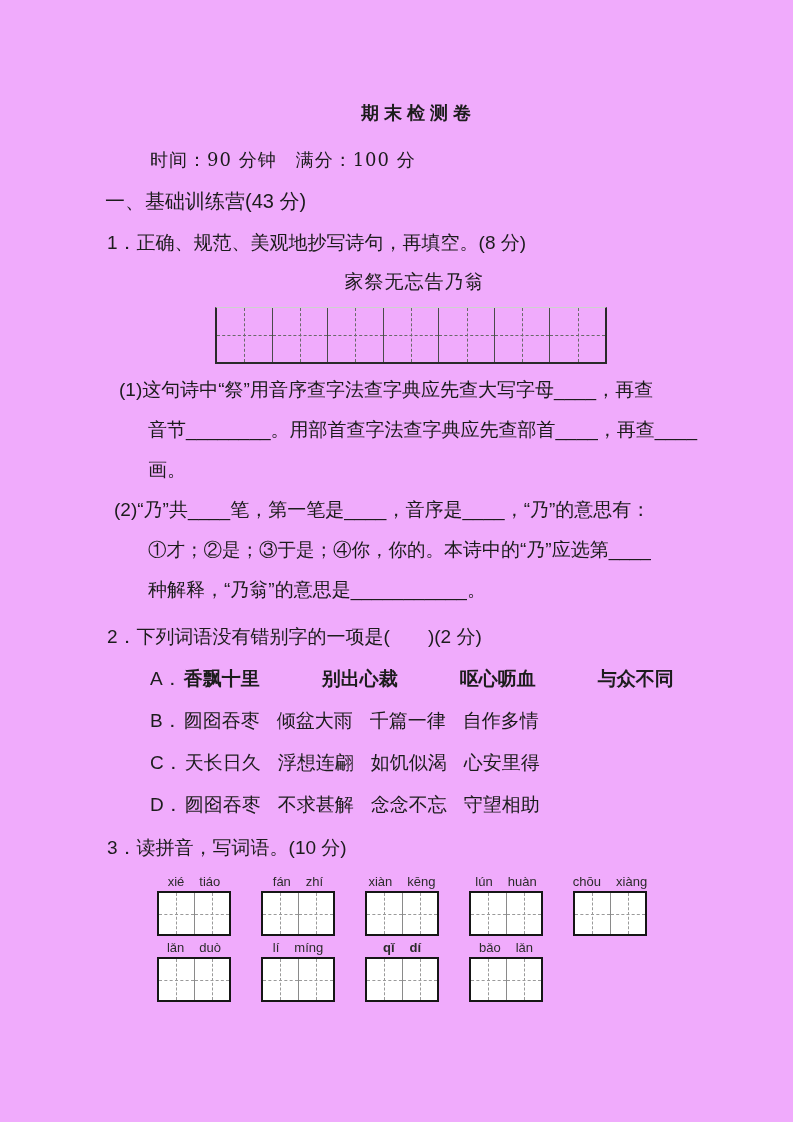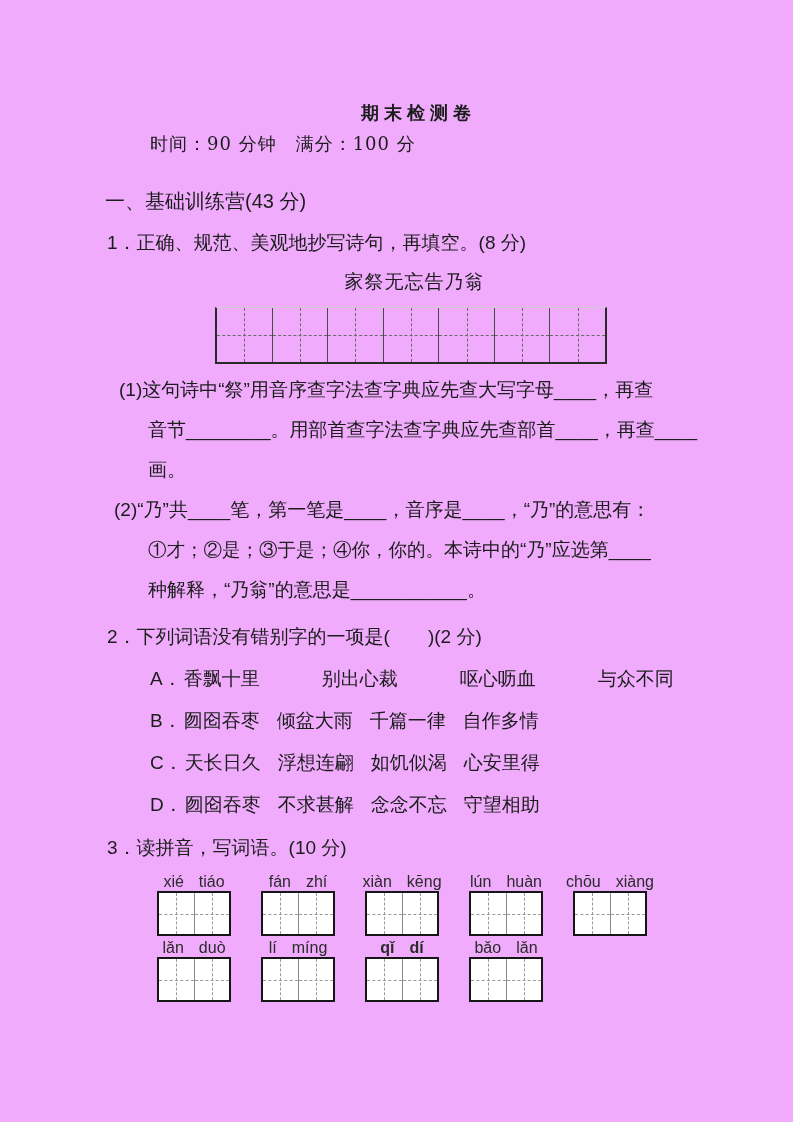--- a/index.html
+++ b/index.html
@@ -8,21 +8,21 @@
     --ink: #1c1c1c;
   }
   html,body{margin:0;padding:0;}
   body{width:793px;height:1122px;background:#ffffff;font-family:var(--sans);color:var(--ink);}
   .page{position:relative;width:793px;height:1122px;background:#f0abfc;overflow:hidden;}
 
   .abs{position:absolute;white-space:nowrap;}
 
   .title{top:101px;left:0;right:0;text-align:center;transform:translateX(22px);
          font-family:var(--serif);font-weight:bold;font-size:18px;letter-spacing:5px;}
-  .meta{top:132px;left:150px;font-family:var(--serif);font-size:18px;letter-spacing:1px;}
+  .meta{top:148px;left:150px;font-family:var(--serif);font-size:18px;letter-spacing:1px;}
   .sec-head{top:188px;left:105px;font-size:20px;}
   .stem{font-size:19px;}
   .q1-stem{top:230px;left:107px;}
   .poem{top:269px;left:0;right:0;text-align:center;transform:translateX(18px);
         font-family:var(--serif);font-size:19px;letter-spacing:1px;}
 
   
   .copy-grid{position:absolute;left:215px;top:307px;width:392px;height:57px;display:flex;
              border-left:2px solid #2a2a2a;border-right:2px solid #2a2a2a;
              border-bottom:2px solid #2a2a2a;border-top:1px solid #cfcfcf;box-sizing:border-box;}
@@ -40,31 +40,31 @@
   .s2l3{top:577px;left:148px;}
   .kai{font-family:var(--serif);font-size:18.5px;}
 
   .q2-stem{top:624px;left:107px;}
   .opt{position:absolute;left:150px;display:flex;font-size:19px;white-space:nowrap;}
   .opt .opt-label{margin-right:2px;}
   .opt-a{top:666px;}
   .opt-b{top:708px;}
   .opt-c{top:750px;}
   .opt-d{top:792px;}
-  .opt.wide .w{margin-right:62px;}
+  .opt.wide .w{margin-right:62px;font-weight:bold;}
   .opt .w{margin-right:17px;}
   .opt .w:last-child{margin-right:16px;}
 
   .q3-stem{top:835px;left:107px;}
 
   .prow{position:absolute;left:157px;display:flex;gap:30px;}
   .prow-1{top:874px;}
   .prow-2{top:940px;}
   .unit{width:74px;display:flex;flex-direction:column;}
-  .pins{display:flex;justify-content:center;gap:15px;font-size:16px;color:#2b2b2b;height:16px;line-height:16px;}
+  .pins{display:flex;justify-content:center;gap:15px;font-size:13px;color:#2b2b2b;height:16px;line-height:16px;}
   .wgrid{margin-top:1px;height:41px;border:2px solid #161616;display:flex;box-sizing:content-box;background:#fff;}
   .wcell{flex:1;position:relative;}
   .wcell + .wcell{border-left:1px solid #8a8a8a;}
   .wcell::before{content:"";position:absolute;left:0;right:0;top:50%;border-top:1px dashed #9a9a9a;}
   .wcell::after{content:"";position:absolute;top:0;bottom:0;left:50%;border-left:1px dashed #9a9a9a;}
   
   .prow-2 .unit:nth-child(3) .pins{font-weight:bold;}
   
   .prow-2 .unit:nth-child(5) .wgrid{background:linear-gradient(115deg,#ffffff 55%,#ececec 55%);}
 </style>

